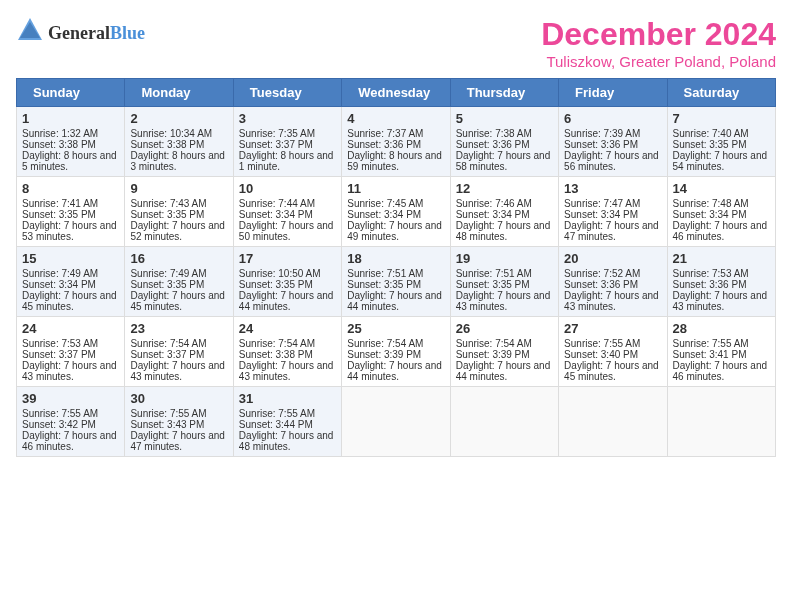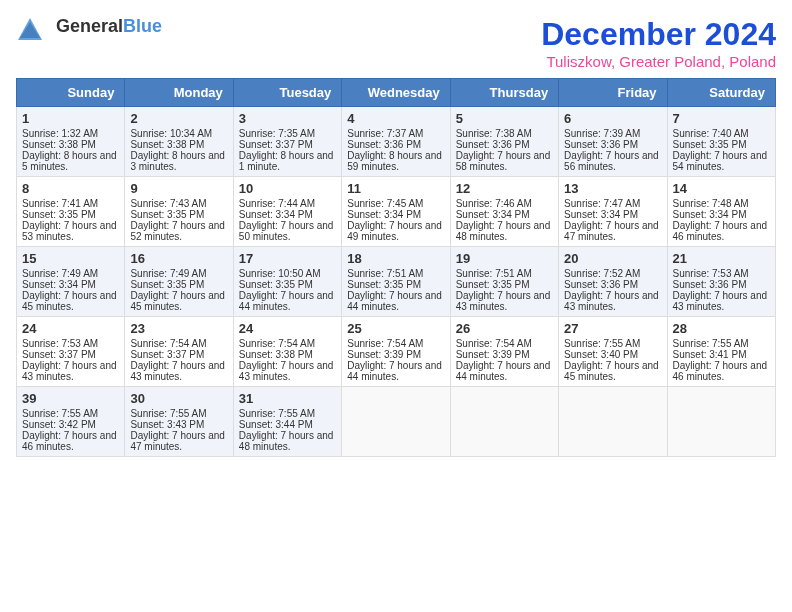--- a/index.html
+++ b/index.html
@@ -11,51 +11,52 @@
       padding: 16px;
     }
     .header-area {
       display: flex;
       align-items: flex-start;
       justify-content: space-between;
       margin-bottom: 8px;
     }
     .logo {
       display: flex;
-      align-items: flex-start;
-      gap: 12px;
+      align-items: flex-end;
+      gap: 4px;
+      font-family: Liberation Serif, serif;
     }
     .logo-icon {
       width: 28px;
       height: 28px;
     }
     .title-area {
       text-align: right;
     }
     .main-title {
       font-size: 32px;
       font-weight: bold;
-      color: #1d4ed8;
+      color: #ec4899;
     }
     .subtitle {
       font-size: 15px;
       color: #ec4899;
     }
     .calendar {
       width: 100%;
       border-collapse: collapse;
       border: 1px solid #ccc;
     }
     .calendar thead tr th {
       background-color: #4a7fc1;
       color: #fff;
       font-size: 13px;
       font-weight: bold;
-      padding: 6px 10px;
-      text-align: right;
+      padding: 6px 16px;
+      text-align: left;
       border: 1px solid #3a6aab;
       margin-top: 24px;
     }
     .calendar tbody tr td {
       vertical-align: top;
       font-size: 10px;
       color: #333;
       padding: 4px 5px;
       border: 1px solid #ddd;
       width: 108px;

